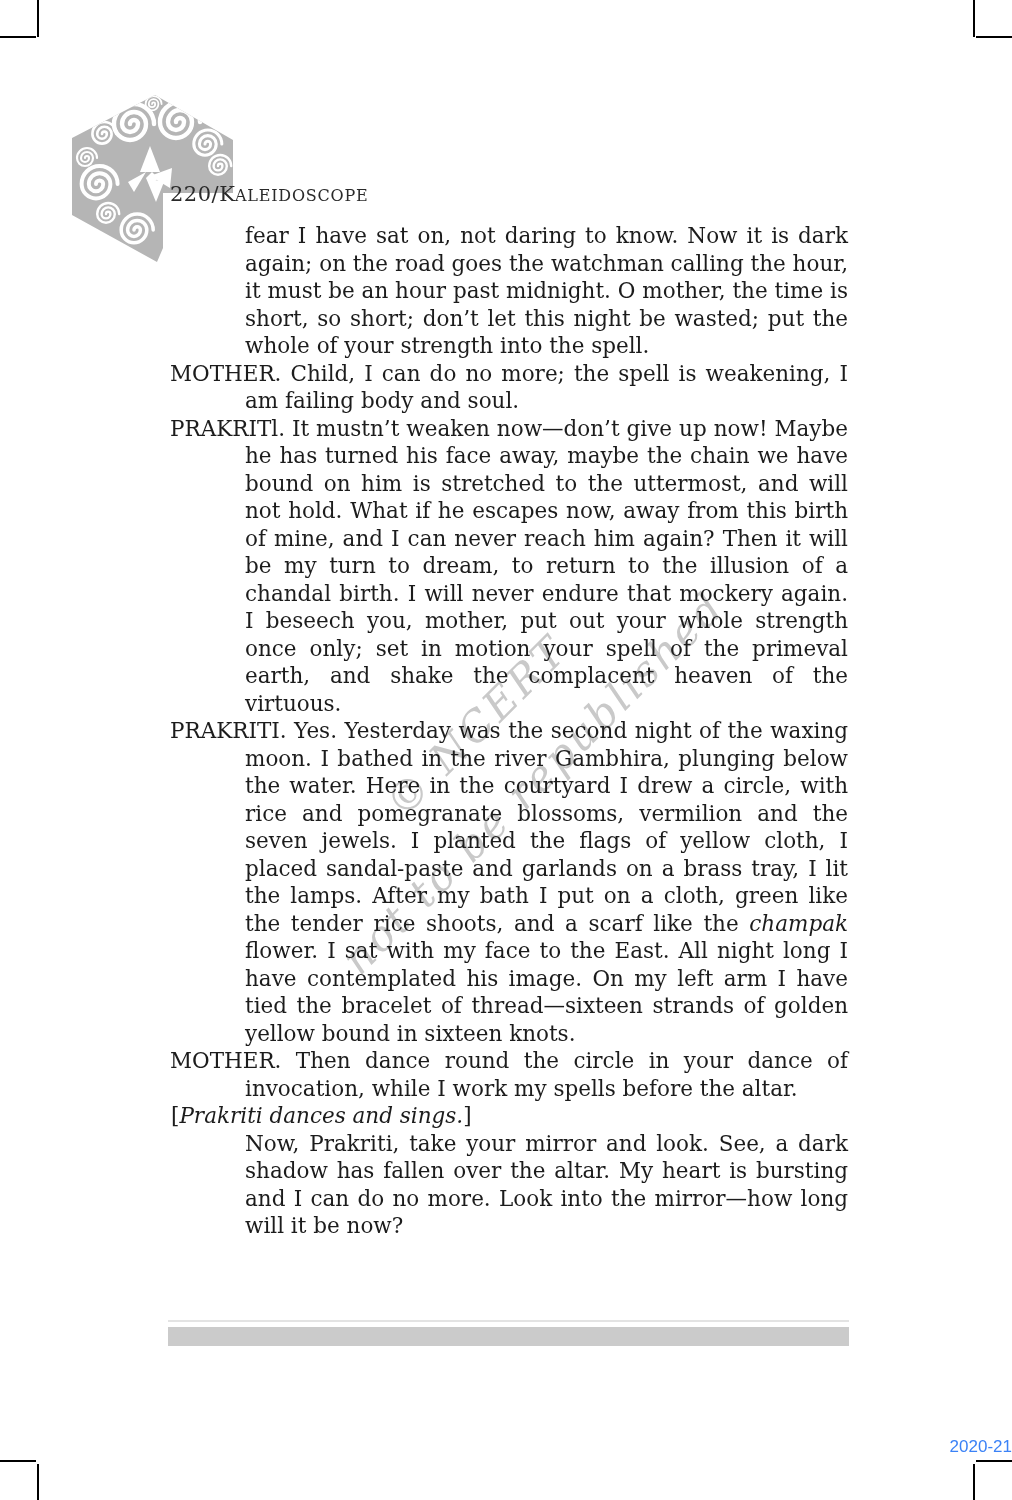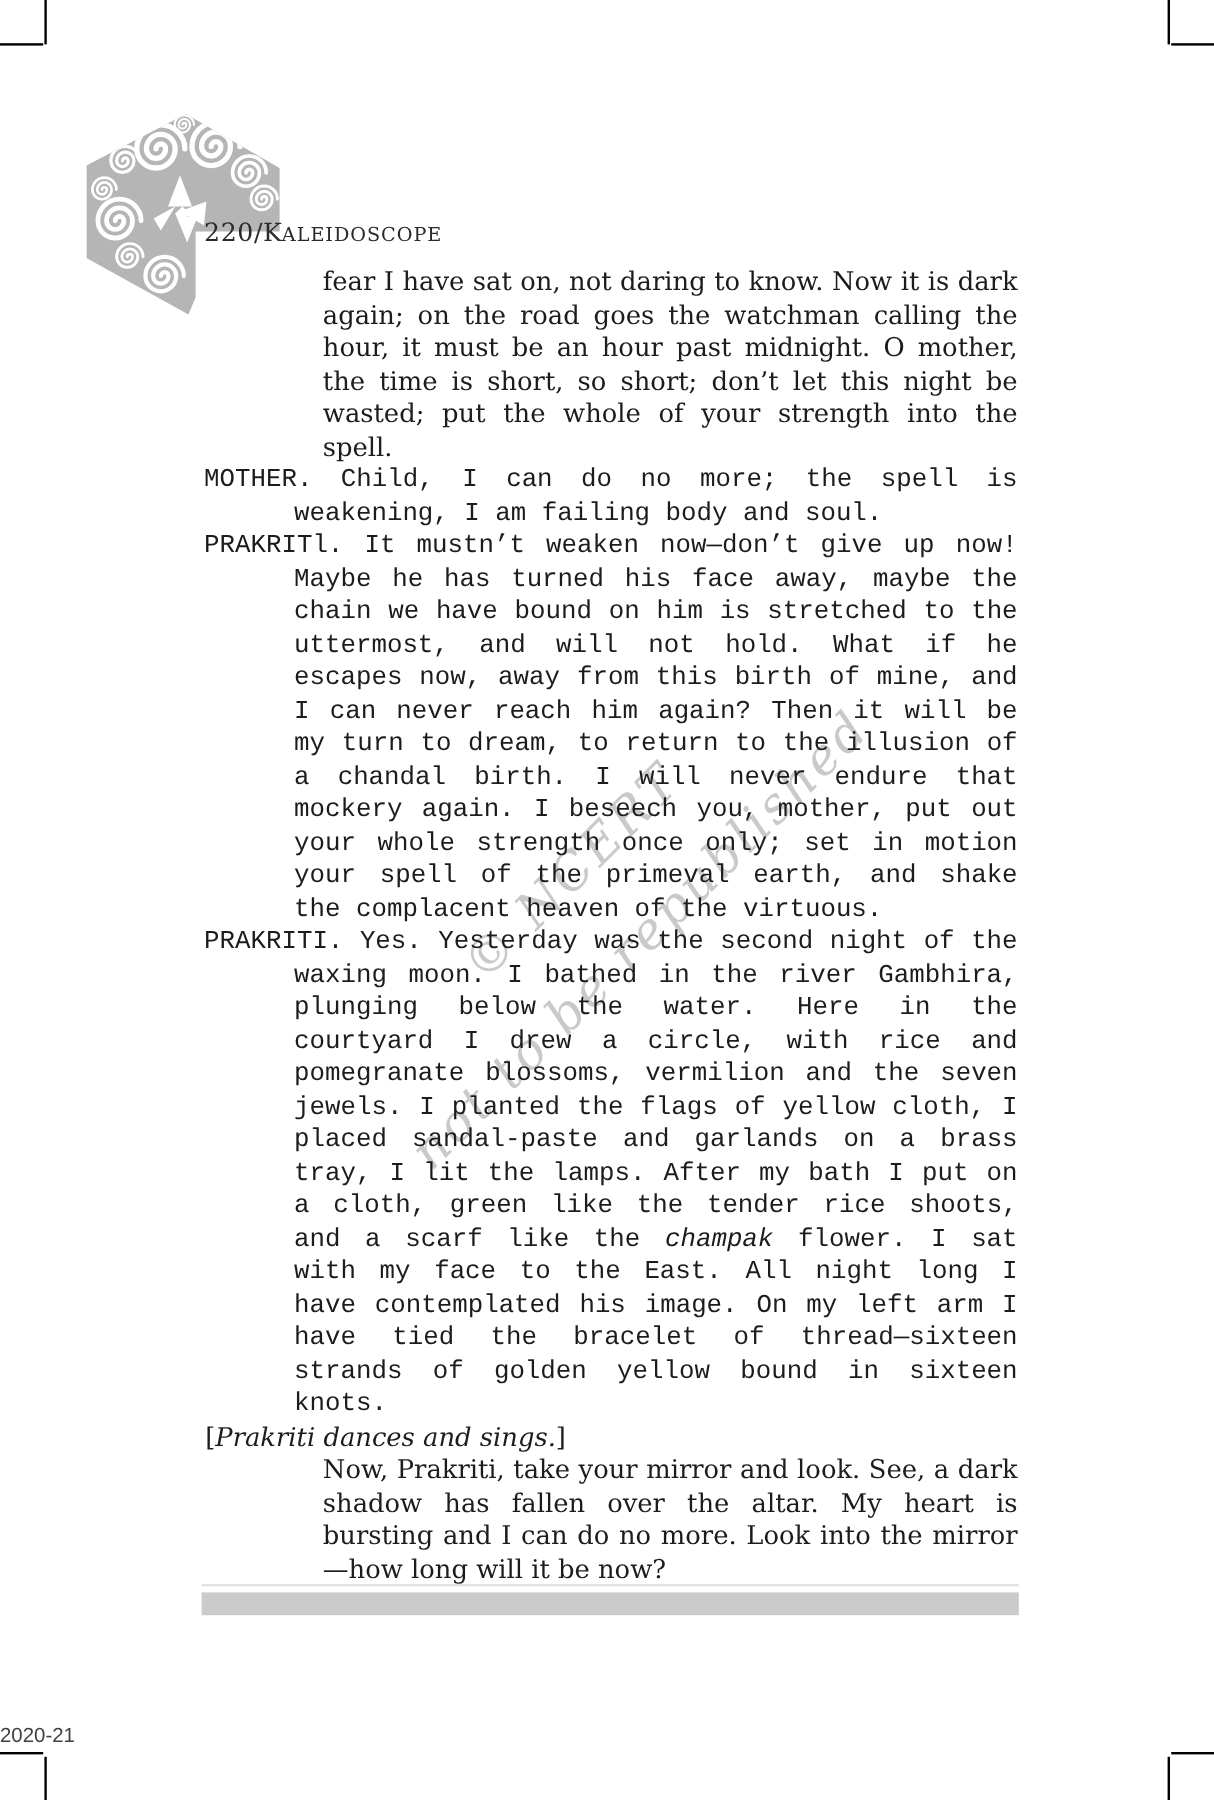--- a/index.html
+++ b/index.html
@@ -17,30 +17,30 @@
   
   .watermark{position:absolute;left:145px;top:555px;width:720px;height:400px;
              display:flex;flex-direction:column;align-items:center;justify-content:center;
              transform:rotate(-45deg);z-index:0;pointer-events:none;}
   .watermark div{font-style:italic;font-size:42px;line-height:80px;
                  color:var(--watermark_gray,#c9c9c9);letter-spacing:3px;white-space:nowrap;}
   
   .dialogue{position:absolute;left:170px;top:222px;width:678px;z-index:1;
             color:var(--text,#1c1c1c);}
   .para{margin:0;font-size:21.5px;line-height:27.5px;text-align:justify;}
-  .para.speaker{margin-left:75px;text-indent:-75px;font-family:Liberation Mono, monospace;}
-  .para.continuation{margin-left:99px;}
+  .para.speaker{margin-left:75px;text-indent:-75px;}
+  .para.continuation{margin-left:75px;}
   .para.stage{margin-left:1px;}
   .para i{font-style:italic;}
   
   .divider-hi{position:absolute;left:168px;top:1320px;width:681px;height:2px;background:#e3e3e3;}
   .divider{position:absolute;left:168px;top:1327px;width:681px;height:19px;
            background:var(--divider_gray,#cbcbcb);}
-  .year{position:absolute;left:0;top:1437px;width:1012px;text-align:left;
-        font-family:"Liberation Sans", sans-serif;font-size:17px;color:#404040;}
+  .year{position:absolute;left:0;top:1437px;width:1012px;text-align:right;
+        font-family:"Liberation Sans", sans-serif;font-size:17px;color:#3b82f6;}
 </style>
 </head>
 <body>
 
 <div class="page">
 
   <div class="crop" style="left:37px;top:0;width:2px;height:37px"></div>
   <div class="crop" style="left:0;top:36px;width:36px;height:2px"></div>
   <div class="crop" style="left:973px;top:0;width:2px;height:37px"></div>
   <div class="crop" style="left:976px;top:36px;width:36px;height:2px"></div>
@@ -85,20 +85,21 @@
   <div class="watermark">
     <div>© NCERT</div>
     <div>not to be republished</div>
   </div>
 
   <div class="dialogue">
       <p class="para continuation"><span>fear I have sat on, not daring to know. Now it is dark again; on the road goes the watchman calling the hour, it must be an hour past midnight. O mother, the time is short, so short; don’t let this night be wasted; put the whole of your strength into the spell.</span></p>
       <p class="para speaker"><span>MOTHER. Child, I can do no more; the spell is weakening, I am failing body and soul.</span></p>
       <p class="para speaker"><span>PRAKRITl. It mustn’t weaken now—don’t give up now! Maybe he has turned his face away, maybe the chain we have bound on him is stretched to the uttermost, and will not hold. What if he escapes now, away from this birth of mine, and I can never reach him again? Then it will be my turn to dream, to return to the illusion of a chandal birth. I will never endure that mockery again. I beseech you, mother, put out your whole strength once only; set in motion your spell of the primeval earth, and shake the complacent heaven of the virtuous.</span></p>
       <p class="para speaker"><span>PRAKRITI. Yes. Yesterday was the second night of the waxing moon. I bathed in the river Gambhira, plunging below the water. Here in the courtyard I drew a circle, with rice and pomegranate blossoms, vermilion and the seven jewels. I planted the flags of yellow cloth, I placed sandal-paste and garlands on a brass tray, I lit the lamps. After my bath I put on a cloth, green like the tender rice shoots, and a scarf like the </span><i>champak</i><span> flower. I sat with my face to the East. All night long I have contemplated his image. On my left arm I have tied the bracelet of thread—sixteen strands of golden yellow bound in sixteen knots.</span></p>
+      <p class="para speaker"><span>MOTHER. Then dance round the circle in your dance of invocation, while I work my spells before the altar.</span></p>
       <p class="para stage"><span>[</span><i>Prakriti dances and sings.</i><span>]</span></p>
       <p class="para continuation"><span>Now, Prakriti, take your mirror and look. See, a dark shadow has fallen over the altar. My heart is bursting and I can do no more. Look into the mirror—how long will it be now?</span></p>
     </div>
 
   <div class="divider-hi"></div>
   <div class="divider"></div>
 
   <div class="year">2020-21</div>
 
 </div>

